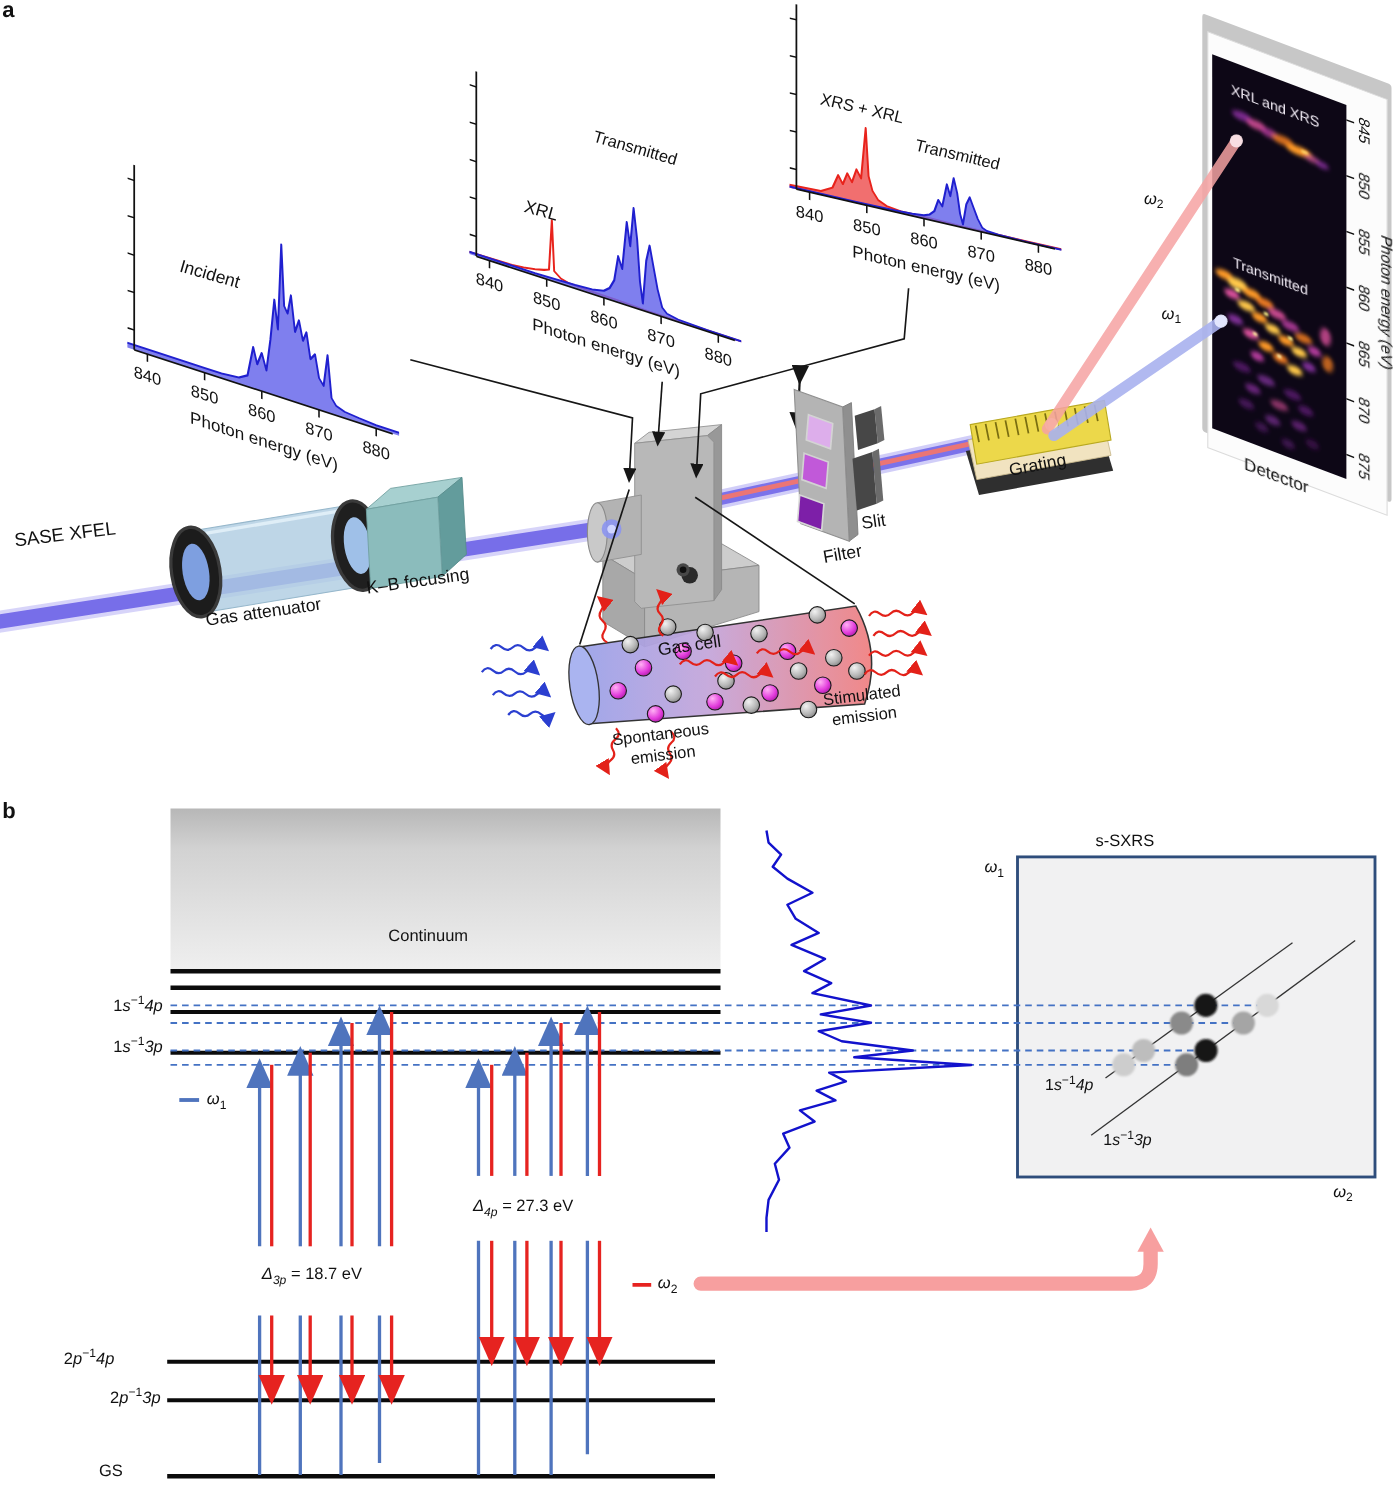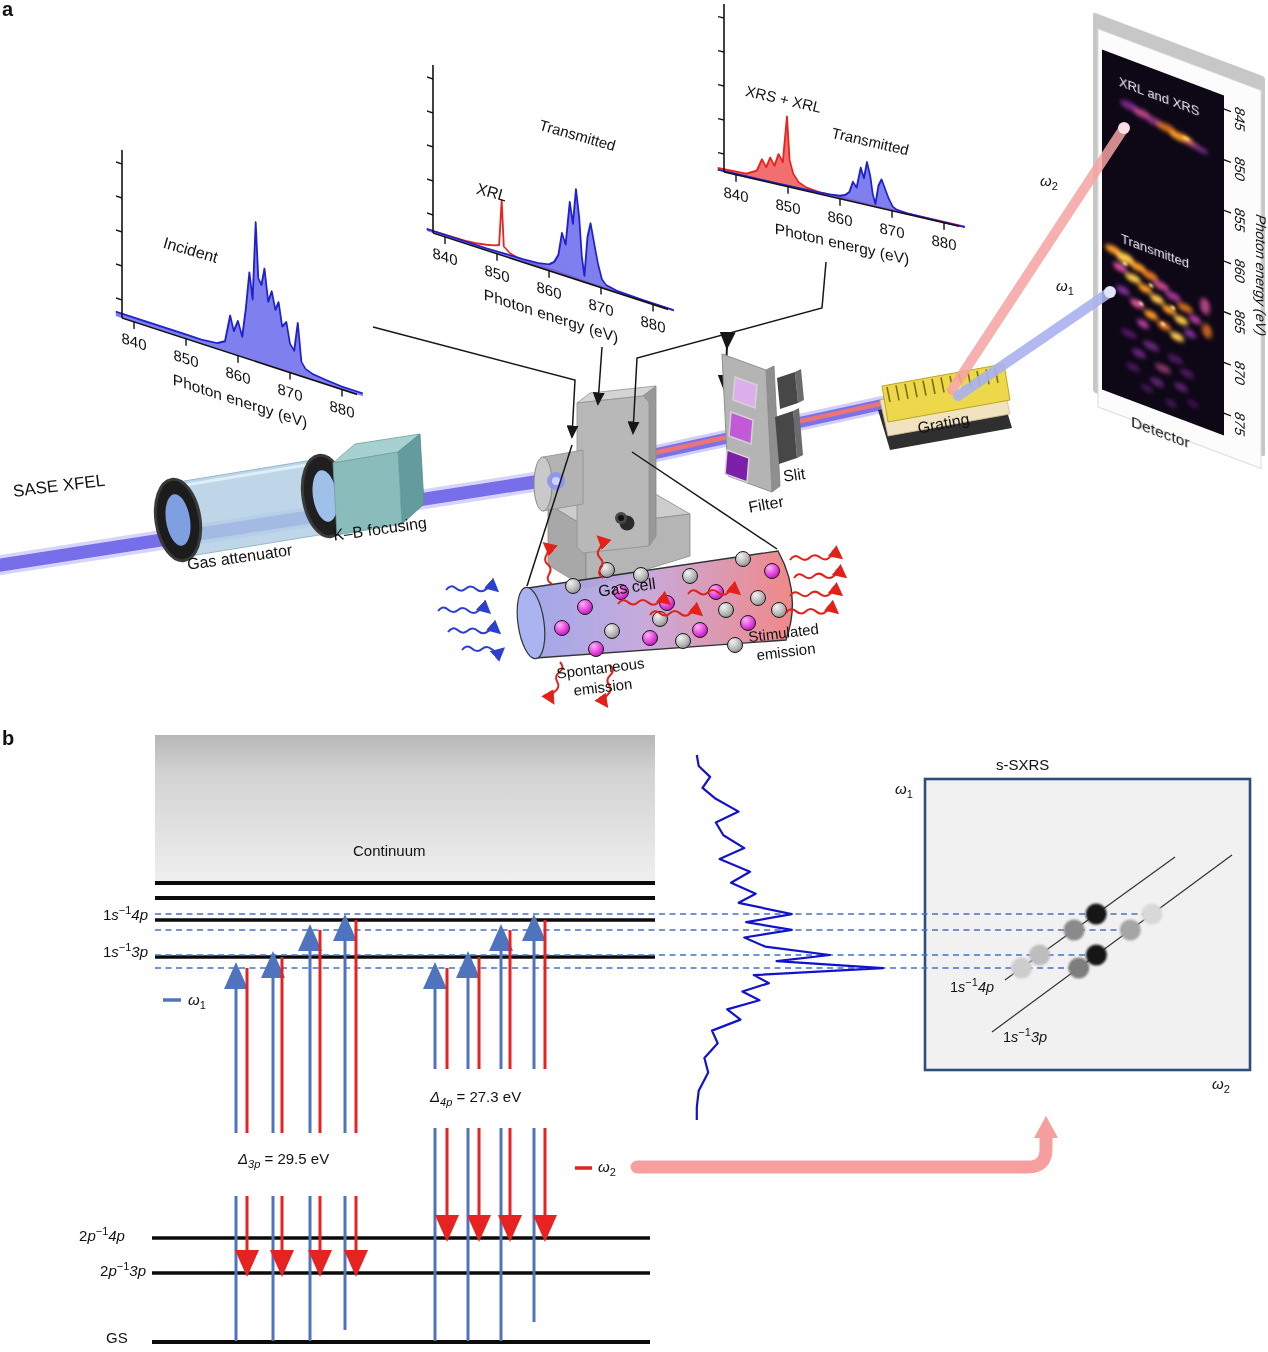--- a/index.html
+++ b/index.html
@@ -461,28 +461,28 @@
 
 <span class="lbl sm ctr" style="left:530px;top:668px;width:140px;transform:rotate(-7deg);"><span>Spontaneous</span><br><span>emission</span></span>
 <span class="lbl sm ctr" style="left:718px;top:632px;width:130px;transform:rotate(-7deg);"><span>Stimulated</span><br><span>emission</span></span>
 
 <span class="lbl sm" style="left:1040px;top:172px;"><i>ω</i><sub>2</sub></span>
 <span class="lbl sm" style="left:1056px;top:277px;"><i>ω</i><sub>1</sub></span>
 
 <span class="lbl sm" style="left:353px;top:842px;">Continuum</span>
 <span class="lbl sm lvl" style="left:60px;top:904px;width:88px;text-align:right;"><span>1</span><i>s</i><sup>−1</sup><i>4p</i></span>
 <span class="lbl sm lvl" style="left:60px;top:941px;width:88px;text-align:right;"><span>1</span><i>s</i><sup>−1</sup><i>3p</i></span>
-<span class="lbl sm lvl" style="left:58px;top:1225px;width:88px;text-align:center;"><span>2</span><i>p</i><sup>−1</sup><i>4p</i></span>
+<span class="lbl sm lvl" style="left:58px;top:1225px;width:88px;text-align:left;"><span>2</span><i>p</i><sup>−1</sup><i>4p</i></span>
 <span class="lbl sm lvl" style="left:58px;top:1260px;width:88px;text-align:right;"><span>2</span><i>p</i><sup>−1</sup><i>3p</i></span>
-<span class="lbl sm" style="left:106px;top:1329px;">GS</span>
+<span class="lbl sm" style="left:90px;top:1329px;">GS</span>
 
 <span class="lbl sm" style="left:188px;top:991px;"><i>ω</i><sub>1</sub></span>
 <span class="lbl sm" style="left:598px;top:1158px;"><i>ω</i><sub>2</sub></span>
 
-<span class="lbl sm" style="left:238px;top:1150px;"><i>Δ</i><sub class="it">3p</sub><span> = 29.5 eV</span></span>
+<span class="lbl sm" style="left:238px;top:1150px;"><i>Δ</i><sub class="it">3p</sub><span> = 18.7 eV</span></span>
 <span class="lbl sm" style="left:430px;top:1088px;"><i>Δ</i><sub class="it">4p</sub><span> = 27.3 eV</span></span>
 
 <span class="lbl sm" style="left:996px;top:756px;">s-SXRS</span>
 <span class="lbl sm" style="left:895px;top:780px;"><i>ω</i><sub>1</sub></span>
 <span class="lbl sm" style="left:1212px;top:1075px;"><i>ω</i><sub>2</sub></span>
 <span class="lbl xs lvl" style="left:950px;top:976px;"><span>1</span><i>s</i><sup>−1</sup><i>4p</i></span>
 <span class="lbl xs lvl" style="left:1003px;top:1026px;"><span>1</span><i>s</i><sup>−1</sup><i>3p</i></span>
 
 </div>
 

